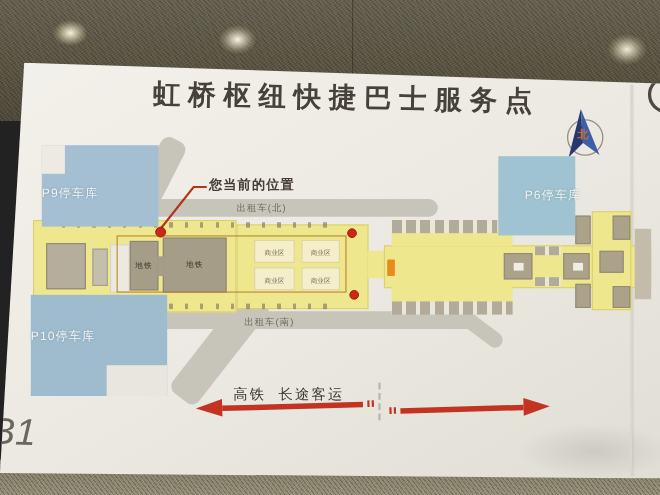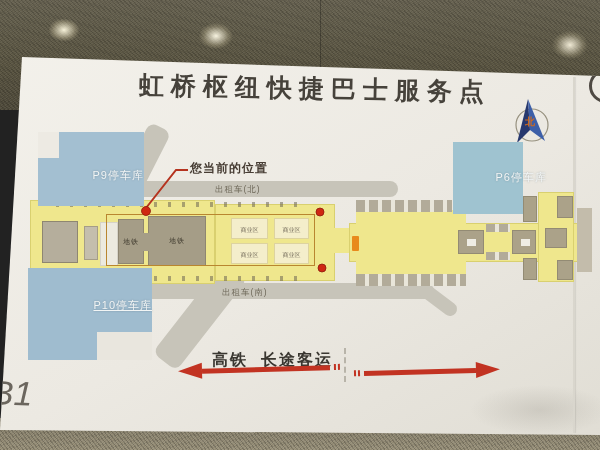--- a/index.html
+++ b/index.html
@@ -93,37 +93,37 @@
   .rcomb2{left:486px;top:252px;width:24px;height:8px;}
   .rx1{left:523px;top:196px;width:14px;height:26px;}
   .rx2{left:557px;top:196px;width:16px;height:22px;}
   .rx3{left:523px;top:258px;width:14px;height:22px;}
   .rx4{left:557px;top:260px;width:16px;height:20px;}
   .rx5{left:545px;top:228px;width:22px;height:20px;}
   .rx6{left:577px;top:208px;width:15px;height:64px;background:#c3bcab;border:none;}
 
   
   .park{background:#a3bfd1;}
-  .park-label{width:100%;text-align:right;color:#f2f5f5;font-size:11px;letter-spacing:1px;
+  .park-label{width:100%;text-align:left;color:#f2f5f5;font-size:11px;letter-spacing:1px;
     text-shadow:0 0 2px rgba(60,80,95,.4);}
   .p9{left:38px;top:132px;width:106px;height:74px;}
   .p9-notch{left:38px;top:132px;width:21px;height:26px;background:#edeae3;}
   .p10{left:28px;top:268px;width:124px;height:92px;background:#9fbccf;}
   .p10-notch{left:97px;top:332px;width:55px;height:28px;background:#e9e6de;}
   .p6{left:453px;top:142px;width:70px;height:72px;background:#9fc3d0;}
   .p7{left:465px;top:283px;width:78px;height:70px;background:#9fc3d0;}
 
   
   .loc-label{left:190px;top:160px;font-size:12px;font-weight:bold;color:#463c33;letter-spacing:1px;}
   .taxi{font-size:8.5px;color:#6e6859;letter-spacing:1px;}
   .taxi-n{left:215px;top:184px;}
   .taxi-s{left:222px;top:287px;}
 
   
-  .leg-text{font-size:16px;font-weight:bold;color:#3a3731;white-space:pre;letter-spacing:2px;}
+  .leg-text{font-size:13px;font-weight:normal;color:#3a3731;white-space:pre;letter-spacing:2px;}
   .leg-l-text{left:212px;top:350px;}
   .leg-r-text{left:378px;top:352px;}
   .leg-divider{left:344px;top:348px;height:34px;border-left:2px dashed #b8b4a9;}
   .arrow-group{width:170px;height:20px;}
   .ag-l{left:178px;top:360px;transform:rotate(-1.6deg);}
   .ag-r{left:352px;top:362px;transform:rotate(-1.6deg);}
   .bar{background:#c23322;height:5px;}
   .head-l{width:0;height:0;border-top:8px solid transparent;border-bottom:8px solid transparent;border-right:24px solid #c23322;}
   .head-r{width:0;height:0;border-top:8px solid transparent;border-bottom:8px solid transparent;border-left:24px solid #c23322;}
   .tick{width:2px;height:6px;background:#c23322;}
@@ -216,21 +216,21 @@
       <div class="abs rb rx3"></div>
       <div class="abs rb rx4"></div>
       <div class="abs rb rx5"></div>
       <div class="abs rx6"></div>
 
       <div class="abs park p9">
         <div class="abs park-label" style="top:36px;">P9停车库</div>
       </div>
       <div class="abs p9-notch"></div>
       <div class="abs park p10">
-        <div class="abs park-label" style="top:30px;text-decoration:underline;">P10停车库</div>
+        <div class="abs park-label" style="top:30px;">P10停车库</div>
       </div>
       <div class="abs p10-notch"></div>
       <div class="abs park p6">
         <div class="abs park-label" style="top:28px;padding-left:24px;">P6停车库</div>
       </div>
 
       <svg class="abs" style="left:0;top:0;" width="600" height="450">
         <polyline points="188,170 176,170 146,208" fill="none" stroke="#b5331f" stroke-width="2"></polyline>
         <circle cx="146" cy="211" r="4.5" fill="#cf2812" stroke="#8e1c0d" stroke-width=".8"></circle>
         <circle cx="320" cy="212" r="4" fill="#cf2812" stroke="#8e1c0d" stroke-width=".8"></circle>

